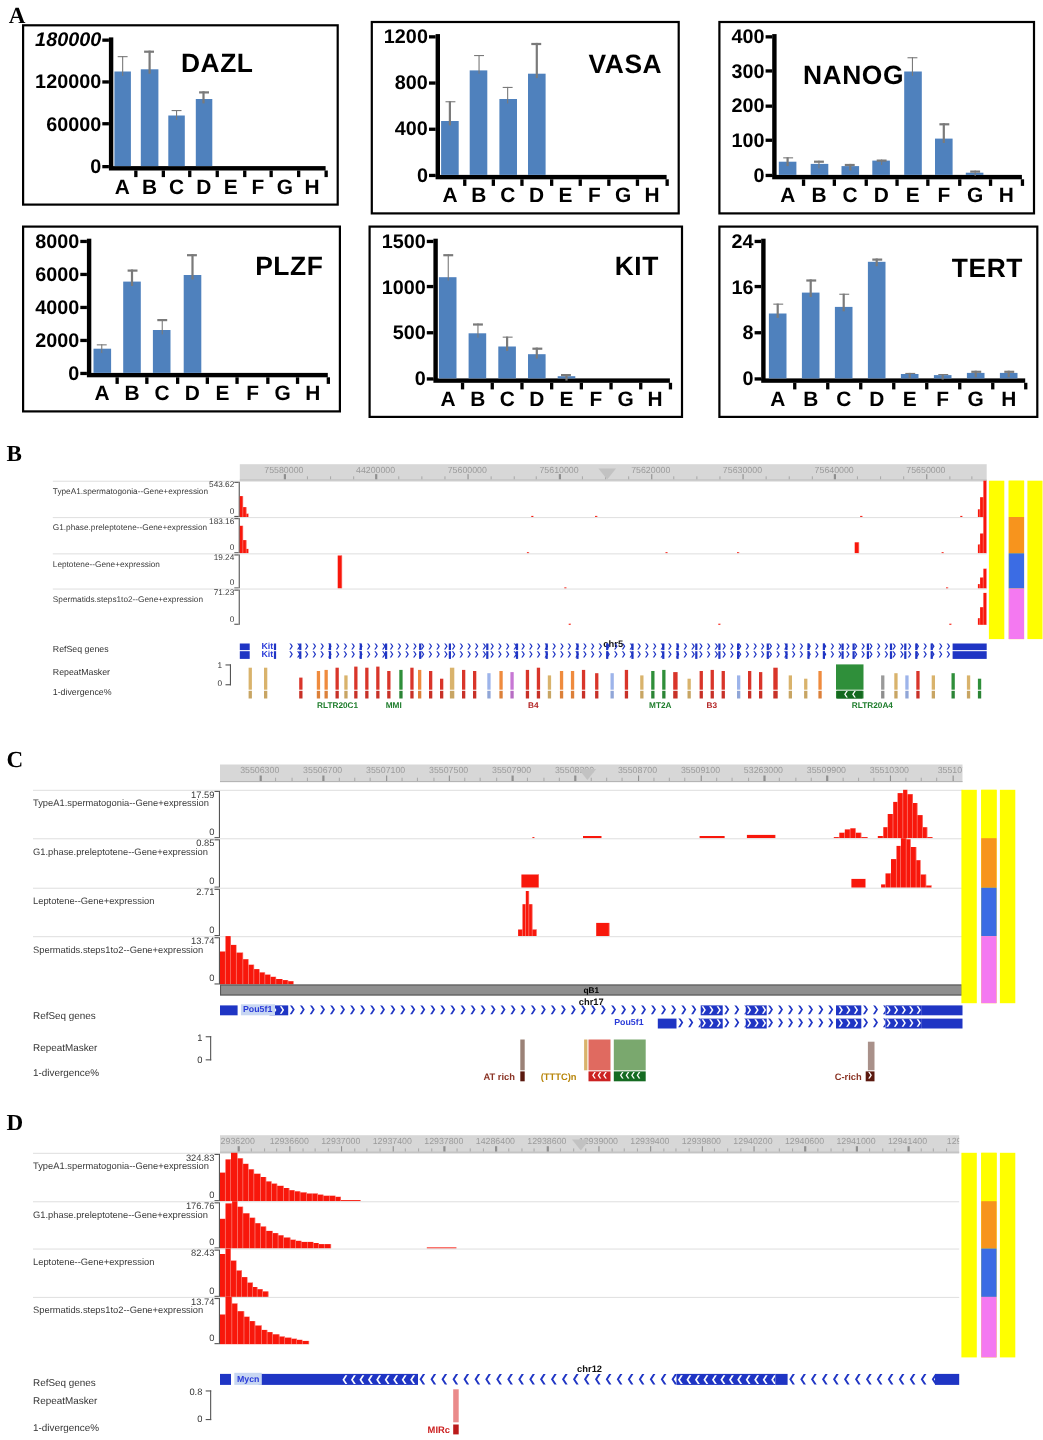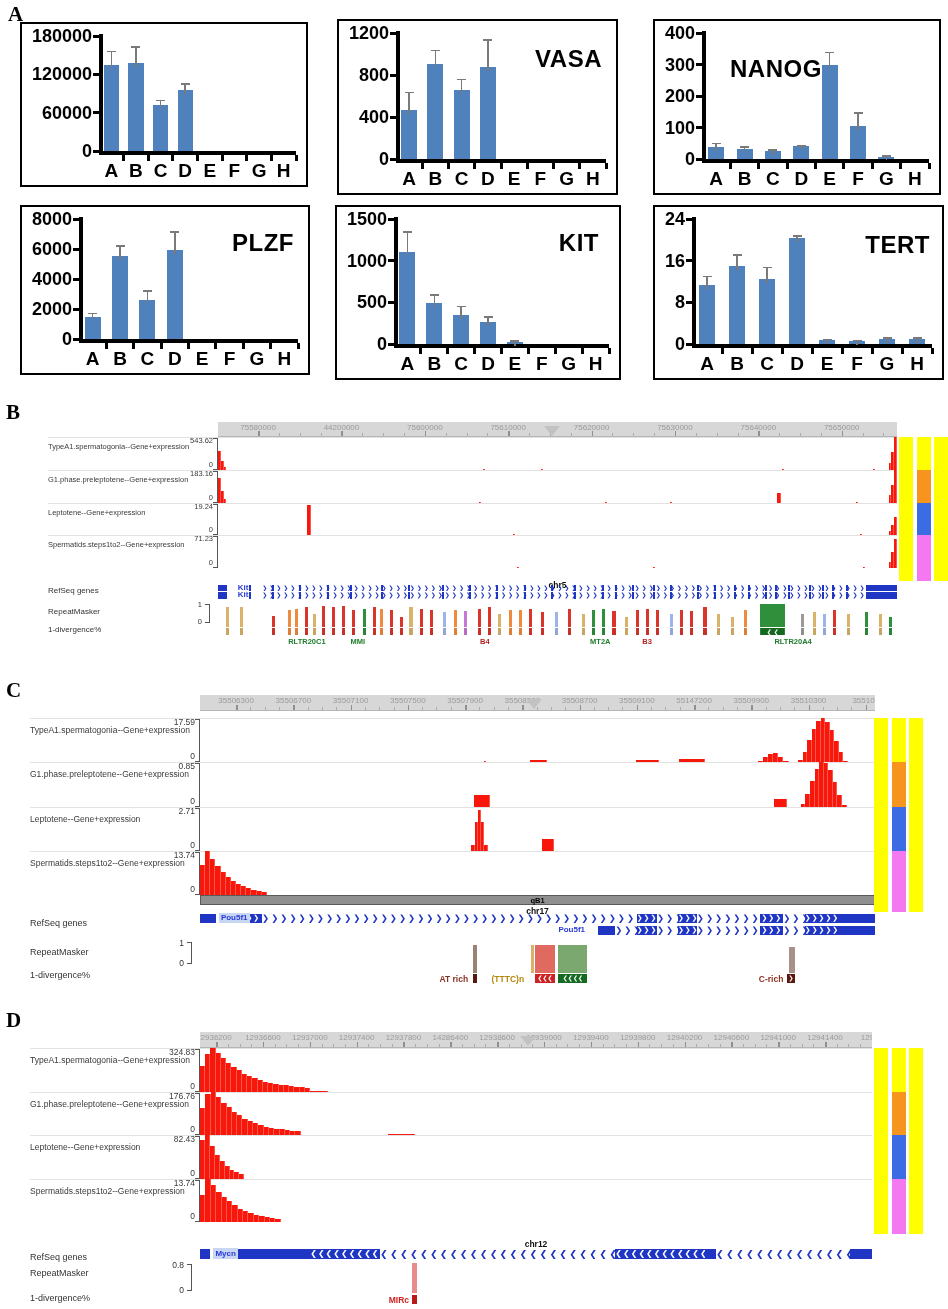--- a/index.html
+++ b/index.html
@@ -23,21 +23,21 @@
   <div id="charts" style="left:0;top:0;width:948px;height:398px">
       <div class="chartbox" style="left: 20px; top: 22px; width: 288px; height: 165px;">
         <div style="left: 77px; top: 10px; width: 4px; height: 119px; background: rgb(0, 0, 0);"></div>
         <div style="left: 77px; top: 127px; width: 197px; height: 4px; background: rgb(0, 0, 0);"></div>
         <div class="ylab" style="left: 0px; width: 70px; top: 117px; text-align: right;">0</div>
         <div style="left: 71px; top: 125.5px; width: 6px; height: 3px; background: rgb(0, 0, 0);"></div>
         <div class="ylab" style="left: 0px; width: 70px; top: 78.7px; text-align: right;">60000</div>
         <div style="left: 71px; top: 87.2px; width: 6px; height: 3px; background: rgb(0, 0, 0);"></div>
         <div class="ylab" style="left: 0px; width: 70px; top: 40.3px; text-align: right;">120000</div>
         <div style="left: 71px; top: 48.8px; width: 6px; height: 3px; background: rgb(0, 0, 0);"></div>
-        <div class="ylab" style="left: 0px; width: 70px; top: 2px; text-align: right;">180000</div>
+        <div class="ylab" style="left: 0px; width: 70px; top: 2px; text-align: right; font-style: italic;">180000</div>
         <div style="left: 71px; top: 10.5px; width: 6px; height: 3px; background: rgb(0, 0, 0);"></div>
         <div class="xlab" style="left: 76.3px; top: 136px; width: 26px;">A</div>
         <div style="left: 100.1px; top: 131px; width: 3px; height: 6px; background: rgb(0, 0, 0);"></div>
         <div style="left: 81.7px; top: 40.8px; width: 15.3px; height: 86.3px; background: rgb(79, 129, 189);"></div>
         <div style="left: 88.6px; top: 26.7px; width: 1.5px; height: 18.1px; background: rgb(122, 122, 122);"></div>
         <div style="left: 84.8px; top: 26.7px; width: 9px; height: 1.5px; background: rgb(122, 122, 122);"></div>
         <div class="xlab" style="left: 100.9px; top: 136px; width: 26px;">B</div>
         <div style="left: 124.8px; top: 131px; width: 3px; height: 6px; background: rgb(0, 0, 0);"></div>
         <div style="left: 106.3px; top: 38.8px; width: 15.3px; height: 88.2px; background: rgb(79, 129, 189);"></div>
         <div style="left: 113.2px; top: 22.2px; width: 1.5px; height: 20.6px; background: rgb(122, 122, 122);"></div>
@@ -53,20 +53,21 @@
         <div style="left: 162.4px; top: 59.3px; width: 1.5px; height: 10.4px; background: rgb(122, 122, 122);"></div>
         <div style="left: 158.7px; top: 59.3px; width: 9px; height: 1.5px; background: rgb(122, 122, 122);"></div>
         <div class="xlab" style="left: 174.8px; top: 136px; width: 26px;">E</div>
         <div style="left: 198.6px; top: 131px; width: 3px; height: 6px; background: rgb(0, 0, 0);"></div>
         <div class="xlab" style="left: 199.4px; top: 136px; width: 26px;">F</div>
         <div style="left: 223.3px; top: 131px; width: 3px; height: 6px; background: rgb(0, 0, 0);"></div>
         <div class="xlab" style="left: 224.1px; top: 136px; width: 26px;">G</div>
         <div style="left: 247.9px; top: 131px; width: 3px; height: 6px; background: rgb(0, 0, 0);"></div>
         <div class="xlab" style="left: 248.7px; top: 136px; width: 26px;">H</div>
         <div style="left: 272.5px; top: 131px; width: 3px; height: 6px; background: rgb(0, 0, 0);"></div>
+        <div class="ctitle" style="top: 20px; left: 77px; width: 197px; text-align: center;">DAZL</div>
       </div>
       <div class="chartbox" style="left: 337px; top: 19px; width: 281px; height: 176px;">
         <div style="left: 57px; top: 10px; width: 4px; height: 130px; background: rgb(0, 0, 0);"></div>
         <div style="left: 57px; top: 138px; width: 210px; height: 4px; background: rgb(0, 0, 0);"></div>
         <div class="ylab" style="left: 0px; width: 50px; top: 128px; text-align: right;">0</div>
         <div style="left: 51px; top: 136.5px; width: 6px; height: 3px; background: rgb(0, 0, 0);"></div>
         <div class="ylab" style="left: 0px; width: 50px; top: 86px; text-align: right;">400</div>
         <div style="left: 51px; top: 94.5px; width: 6px; height: 3px; background: rgb(0, 0, 0);"></div>
         <div class="ylab" style="left: 0px; width: 50px; top: 44px; text-align: right;">800</div>
         <div style="left: 51px; top: 52.5px; width: 6px; height: 3px; background: rgb(0, 0, 0);"></div>
@@ -653,21 +654,21 @@
         <div style="left: 56.23%; top: 1px; transform: translateX(-50%); font: 8px / 10px &quot;Liberation Sans&quot;, sans-serif; color: rgb(155, 155, 155); white-space: nowrap;">35508700</div>
         <div style="left: 56.23%; bottom: 0px; width: 1.5px; height: 5px; background: rgb(143, 143, 143);"></div>
         <div style="left: 58.35%; bottom: 0px; width: 1px; height: 3px; background: rgb(171, 171, 171);"></div>
         <div style="left: 60.47%; bottom: 0px; width: 1px; height: 3px; background: rgb(171, 171, 171);"></div>
         <div style="left: 62.59%; bottom: 0px; width: 1px; height: 3px; background: rgb(171, 171, 171);"></div>
         <div style="left: 64.71%; top: 1px; transform: translateX(-50%); font: 8px / 10px &quot;Liberation Sans&quot;, sans-serif; color: rgb(155, 155, 155); white-space: nowrap;">35509100</div>
         <div style="left: 64.71%; bottom: 0px; width: 1.5px; height: 5px; background: rgb(143, 143, 143);"></div>
         <div style="left: 66.83%; bottom: 0px; width: 1px; height: 3px; background: rgb(171, 171, 171);"></div>
         <div style="left: 68.95%; bottom: 0px; width: 1px; height: 3px; background: rgb(171, 171, 171);"></div>
         <div style="left: 71.07%; bottom: 0px; width: 1px; height: 3px; background: rgb(171, 171, 171);"></div>
-        <div style="left: 73.19%; top: 1px; transform: translateX(-50%); font: 8px / 10px &quot;Liberation Sans&quot;, sans-serif; color: rgb(155, 155, 155); white-space: nowrap;">55147200</div>
+        <div style="left: 73.19%; top: 1px; transform: translateX(-50%); font: 8px / 10px &quot;Liberation Sans&quot;, sans-serif; color: rgb(155, 155, 155); white-space: nowrap;">53263000</div>
         <div style="left: 73.19%; bottom: 0px; width: 1.5px; height: 5px; background: rgb(143, 143, 143);"></div>
         <div style="left: 75.31%; bottom: 0px; width: 1px; height: 3px; background: rgb(171, 171, 171);"></div>
         <div style="left: 77.43%; bottom: 0px; width: 1px; height: 3px; background: rgb(171, 171, 171);"></div>
         <div style="left: 79.55%; bottom: 0px; width: 1px; height: 3px; background: rgb(171, 171, 171);"></div>
         <div style="left: 81.67%; top: 1px; transform: translateX(-50%); font: 8px / 10px &quot;Liberation Sans&quot;, sans-serif; color: rgb(155, 155, 155); white-space: nowrap;">35509900</div>
         <div style="left: 81.67%; bottom: 0px; width: 1.5px; height: 5px; background: rgb(143, 143, 143);"></div>
         <div style="left: 83.79%; bottom: 0px; width: 1px; height: 3px; background: rgb(171, 171, 171);"></div>
         <div style="left: 85.91%; bottom: 0px; width: 1px; height: 3px; background: rgb(171, 171, 171);"></div>
         <div style="left: 88.03%; bottom: 0px; width: 1px; height: 3px; background: rgb(171, 171, 171);"></div>
         <div style="left: 90.15%; top: 1px; transform: translateX(-50%); font: 8px / 10px &quot;Liberation Sans&quot;, sans-serif; color: rgb(155, 155, 155); white-space: nowrap;">35510300</div>

